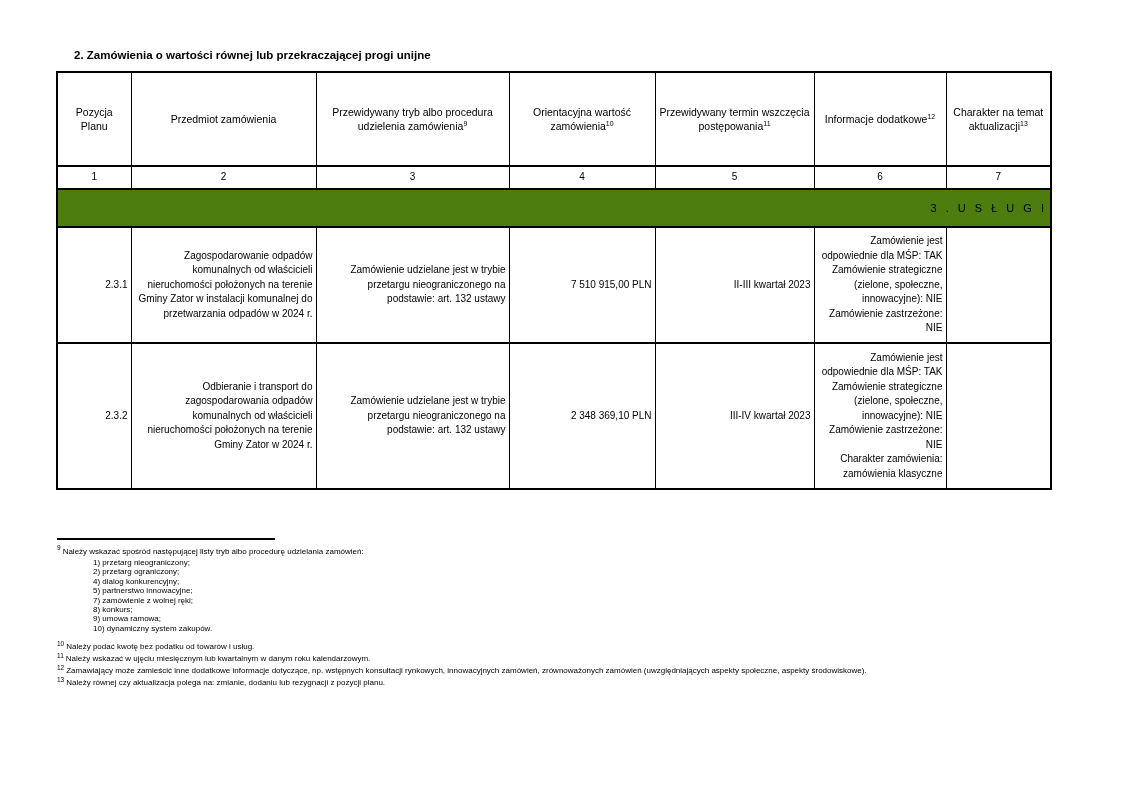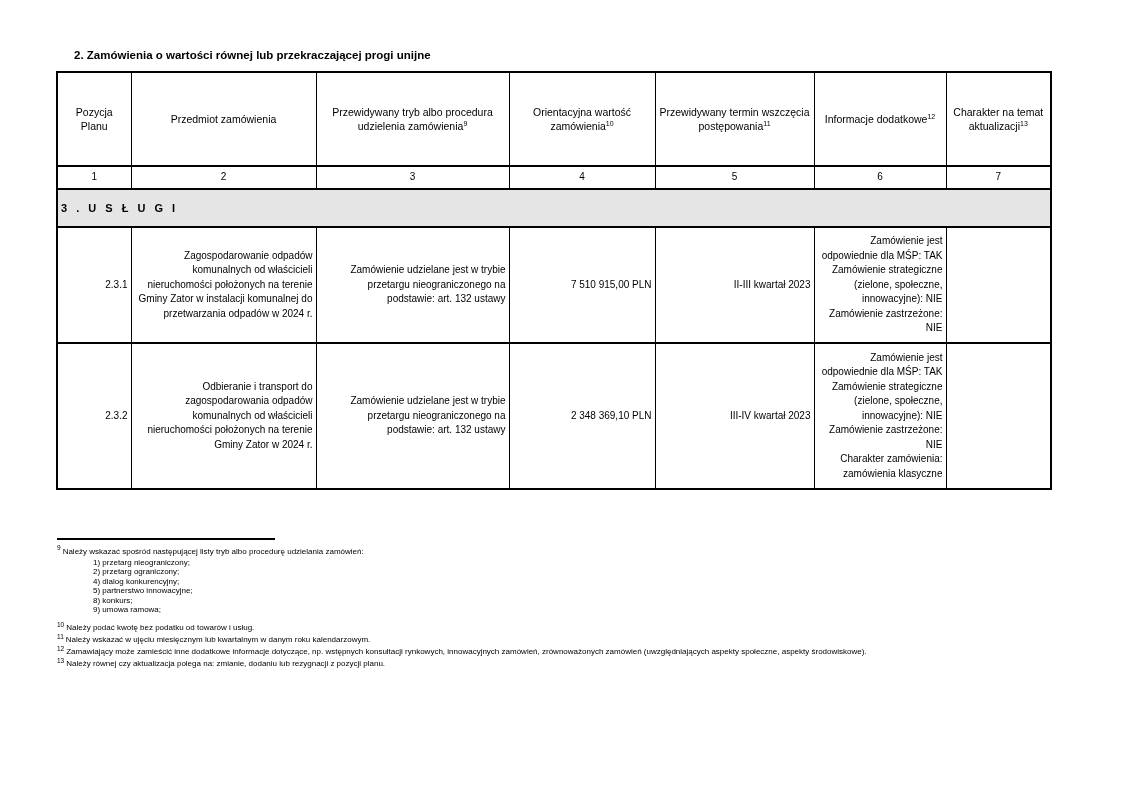--- a/index.html
+++ b/index.html
@@ -36,23 +36,23 @@
     line-height: 14.5px;
     overflow: hidden;
   }
   tr.header-row { height: 94px; }
   tr.header-row td { text-align: center; font-size: 10.5px; }
   tr.header-row sup { font-size: 7px; line-height: 0; }
   tr.nums-row { height: 23px; }
   tr.nums-row td { text-align: center; }
   tr.section-row { height: 38px; }
   td.section-cell {
-    background: #e5e5e5;
-    text-align: left;
-    font-weight: bold;
+    background: #4d7c0f;
+    text-align: right;
+    font-weight: normal;
     font-size: 11px;
     letter-spacing: 3px;
   }
   tr.data-row-1 { height: 116px; }
   tr.data-row-2 { height: 146px; }
   tr.data-row td { text-align: right; }
   td.prewrap { white-space: pre-line; }
   .footnotes {
     position: absolute;
     left: 57px; top: 538px;
@@ -135,20 +135,22 @@
 </table>
 
 <div class="footnotes">
   <div class="fn-rule"></div>
   <div class="fn"><sup>9</sup><span>Należy wskazać spośród następującej listy tryb albo procedurę udzielania zamówień:</span></div>
   <div class="fn-list">
     <div class="fn-item">1) przetarg nieograniczony;</div>
     <div class="fn-item">2) przetarg ograniczony;</div>
     <div class="fn-item">4) dialog konkurencyjny;</div>
     <div class="fn-item">5) partnerstwo innowacyjne;</div>
+    <div class="fn-item">7) zamówienie z wolnej ręki;</div>
     <div class="fn-item">8) konkurs;</div>
     <div class="fn-item">9) umowa ramowa;</div>
+    <div class="fn-item">10) dynamiczny system zakupów.</div>
   </div>
   <div class="fn spaced"><sup>10</sup><span>Należy podać kwotę bez podatku od towarów i usług.</span></div>
   <div class="fn spaced"><sup>11</sup><span>Należy wskazać w ujęciu miesięcznym lub kwartalnym w danym roku kalendarzowym.</span></div>
   <div class="fn spaced"><sup>12</sup><span>Zamawiający może zamieścić inne dodatkowe informacje dotyczące, np. wstępnych konsultacji rynkowych, innowacyjnych zamówień, zrównoważonych zamówień (uwzględniających aspekty społeczne, aspekty środowiskowe).</span></div>
   <div class="fn spaced"><sup>13</sup><span>Należy równej czy aktualizacja polega na: zmianie, dodaniu lub rezygnacji z pozycji planu.</span></div>
 </div>
 
 </body></html>

